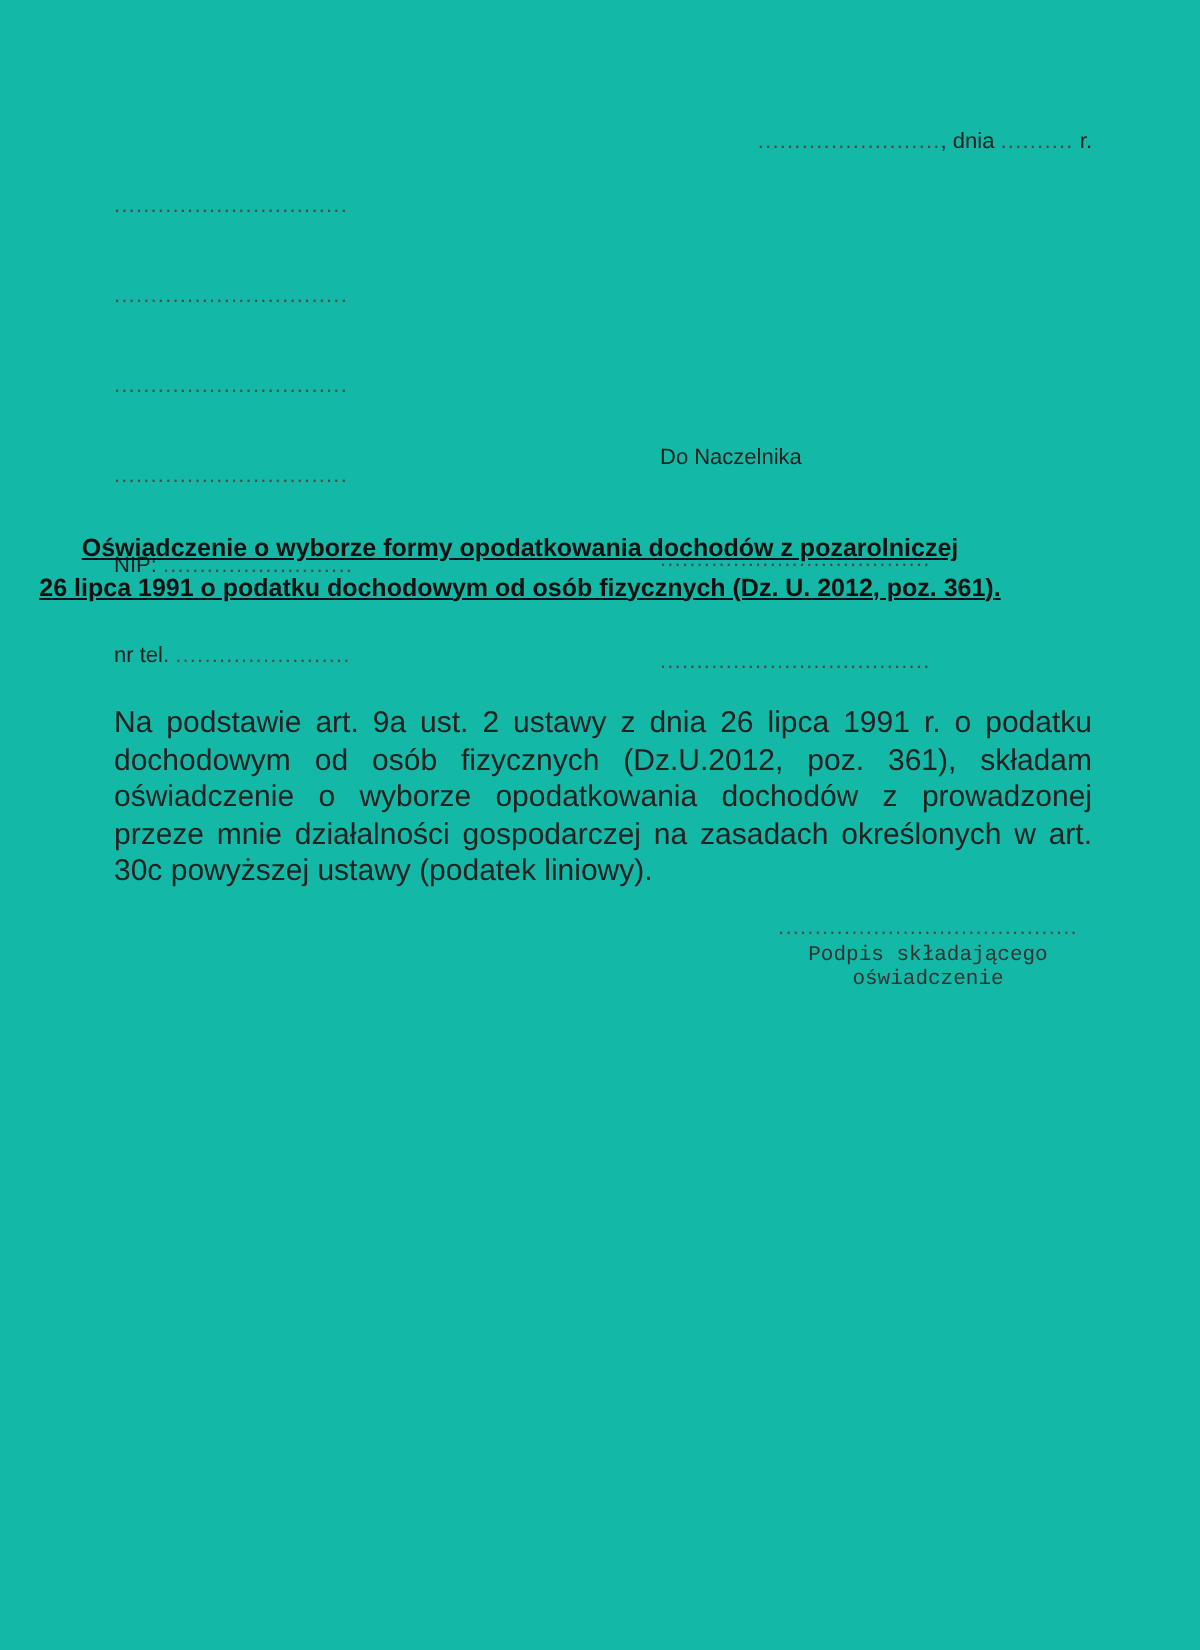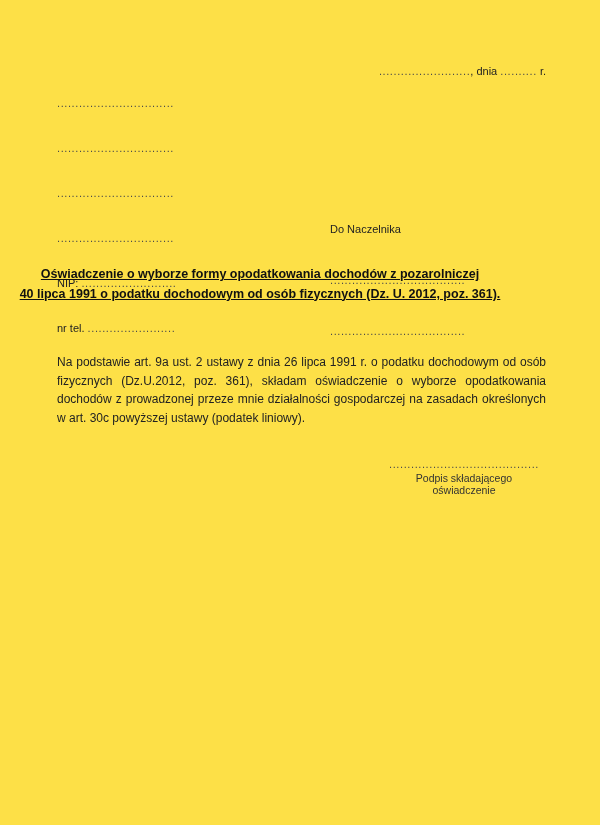--- a/index.html
+++ b/index.html
@@ -4,21 +4,21 @@
 <style>
   html, body {
     margin: 0;
     padding: 0;
     background: #ffffff;
   }
   .page {
     position: relative;
     width: 600px;
     height: 825px;
-    background: #fde047;
+    background: #14b8a6;
     font-family: "Liberation Sans", "DejaVu Sans", sans-serif;
     color: #222222;
     overflow: hidden;
   }
   .dots {
     letter-spacing: 0.6px;
     color: #4a4a4a;
   }
   .date-line {
     position: absolute;
@@ -54,21 +54,21 @@
     font-size: 12.5px;
     line-height: 19.5px;
     color: #111111;
     text-decoration: underline;
   }
   .body-paragraph {
     position: absolute;
     left: 57px;
     top: 353px;
     width: 489px;
-    font-size: 12px;
+    font-size: 15px;
     line-height: 18.6px;
     text-align: justify;
     color: #222222;
   }
   .signature-block {
     position: absolute;
     left: 384px;
     top: 459px;
     width: 160px;
     text-align: center;
@@ -77,20 +77,21 @@
     font-size: 11px;
     line-height: 11px;
     display: block;
   }
   .signature-block .sig-caption {
     display: block;
     font-size: 10.5px;
     margin-top: 2px;
     color: #333333;
     letter-spacing: 0;
+    font-family: Liberation Mono, monospace;
   }
 </style>
 </head>
 <body>
 
 <div class="page">
 
   <div class="date-line">
     <span class="dots">.........................</span><span>, dnia </span><span class="dots">..........</span><span> r.</span>
   </div>
@@ -105,21 +106,21 @@
   </div>
 
   <div class="addressee-block">
     <div>Do Naczelnika</div>
     <div class="dots">.....................................</div>
     <div class="dots">.....................................</div>
   </div>
 
   <div class="doc-title">
     <div>Oświadczenie o wyborze formy opodatkowania dochodów z pozarolniczej</div>
-    <div>40 lipca 1991 o podatku dochodowym od osób fizycznych (Dz. U. 2012, poz. 361).</div>
+    <div>26 lipca 1991 o podatku dochodowym od osób fizycznych (Dz. U. 2012, poz. 361).</div>
   </div>
 
   <div class="body-paragraph">Na podstawie art. 9a ust. 2 ustawy z dnia 26 lipca 1991 r. o podatku dochodowym od osób fizycznych (Dz.U.2012, poz. 361), składam oświadczenie o wyborze opodatkowania dochodów z prowadzonej przeze mnie działalności gospodarczej na zasadach określonych w art. 30c powyższej ustawy (podatek liniowy).</div>
 
   <div class="signature-block">
     <span class="sig-dots dots">.........................................</span>
     <span class="sig-caption">Podpis składającego oświadczenie</span>
   </div>
 
 </div>

